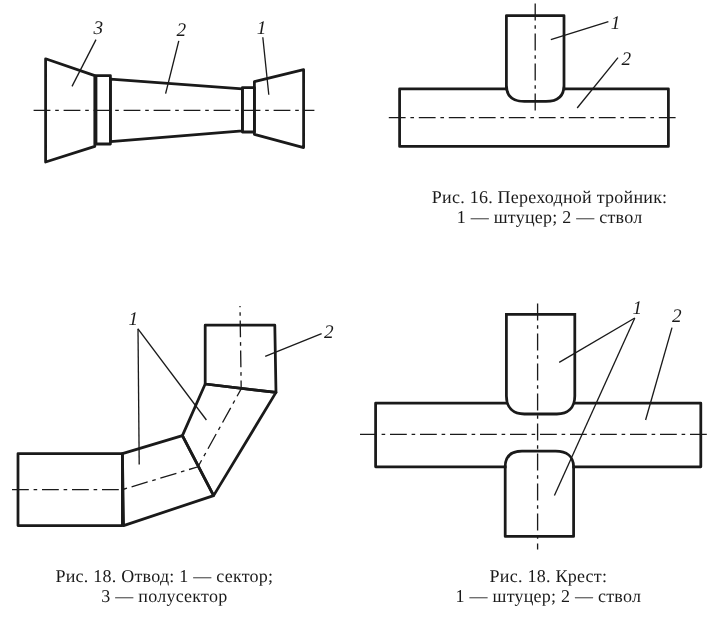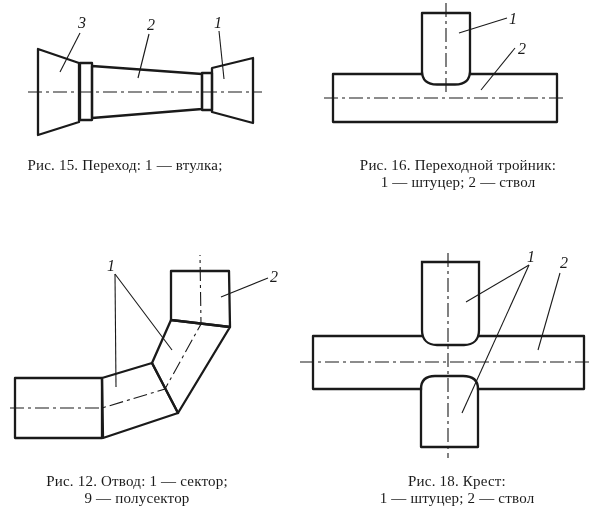--- a/index.html
+++ b/index.html
@@ -79,28 +79,27 @@
     <path class="outline" d="M122 22 H179 M122 22 V90 C122 100 128 105 137 105 H164 C173 105 179 100 179 90 V22"></path>
     <path class="outline" d="M121 149 C121 140 126 136 135 136 H163 C172 136 178 140 178 149 M121 149 V207 H178 V149"></path>
     <path class="thin" d="M229 25 L166 62"></path>
     <path class="thin" d="M229 25 L162 173"></path>
     <path class="thin" d="M260 33 L238 110"></path>
     <text class="callout" x="231" y="22">1</text>
     <text class="callout" x="264" y="28">2</text>
   </svg>
 
   <div id="cap15" class="caption">
-    <div>Рис. 15. Переход: 1 — втулка;</div>
   </div>
   <div id="cap16" class="caption">
     <div>Рис. 16. Переходной тройник:</div>
     <div>1 — штуцер; 2 — ствол</div>
   </div>
   <div id="cap17" class="caption">
-    <div>Рис. 12. Отвод: 1 — сектор;</div>
-    <div>9 — полусектор</div>
+    <div>Рис. 18. Отвод: 1 — сектор;</div>
+    <div>3 — полусектор</div>
   </div>
   <div id="cap18" class="caption">
     <div>Рис. 18. Крест:</div>
     <div>1 — штуцер; 2 — ствол</div>
   </div>
 
 </div>
 
 </body></html>

